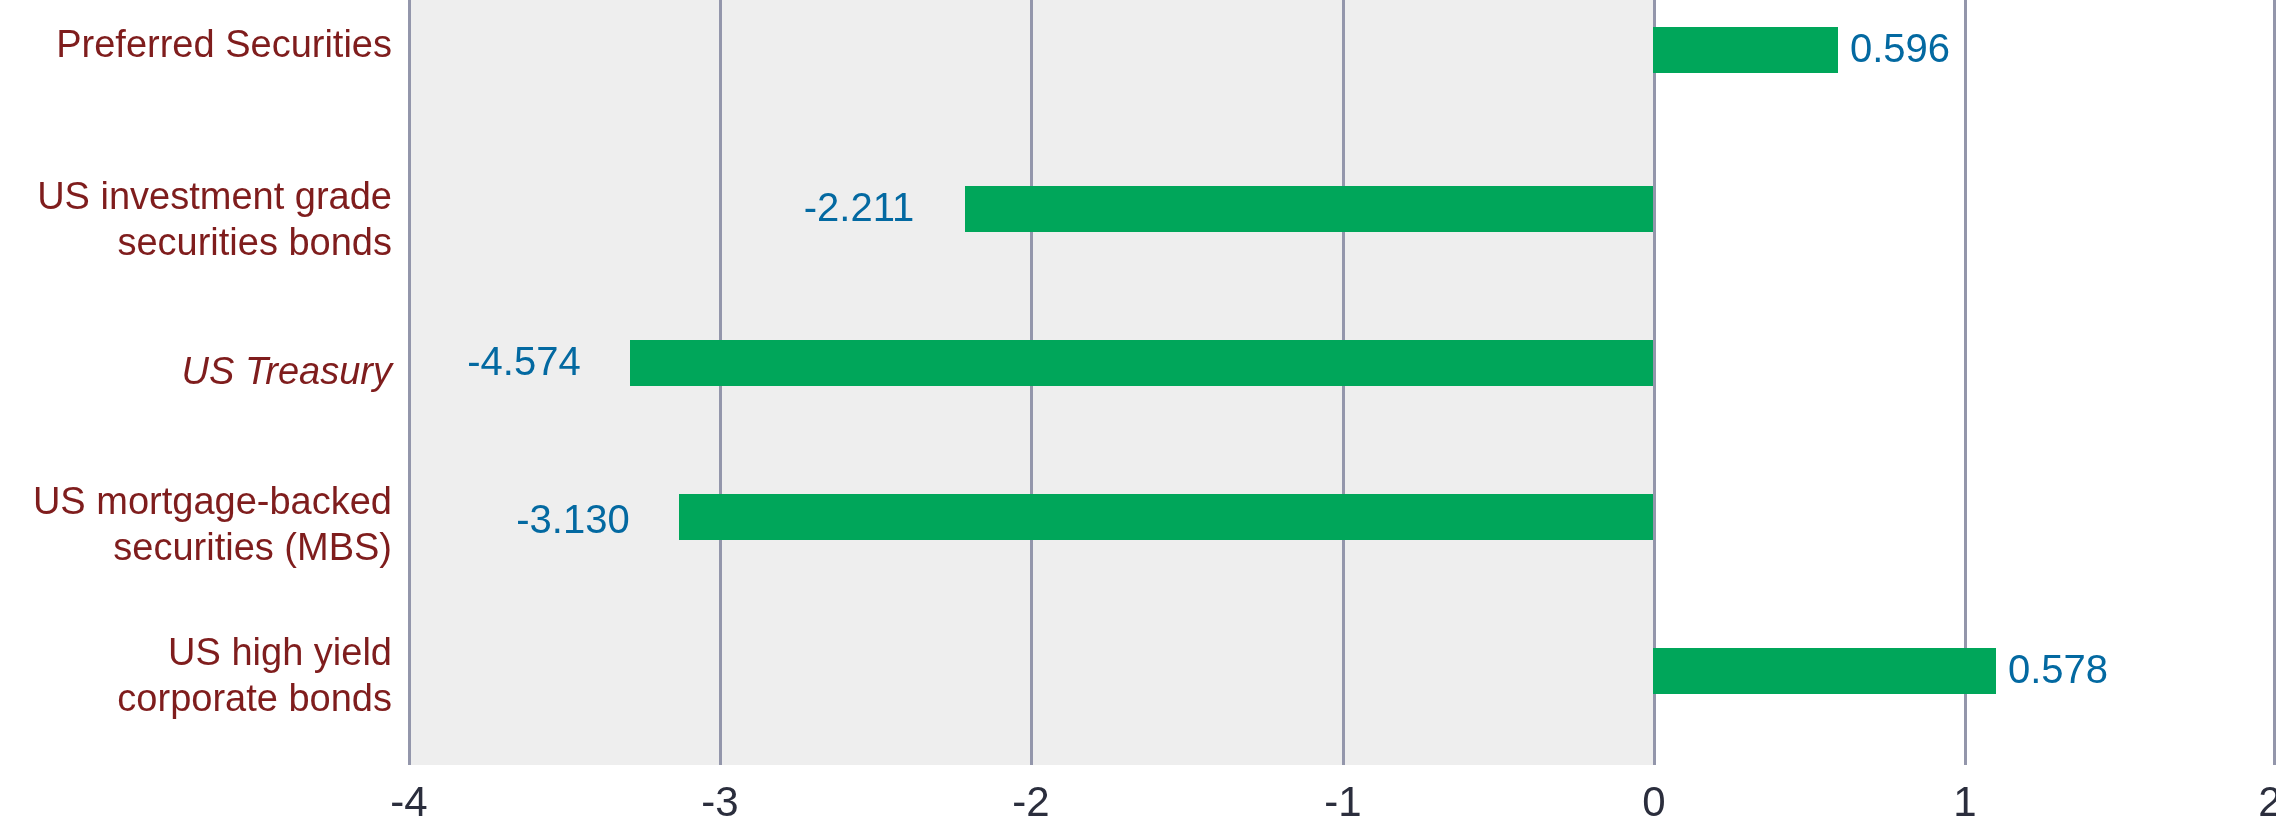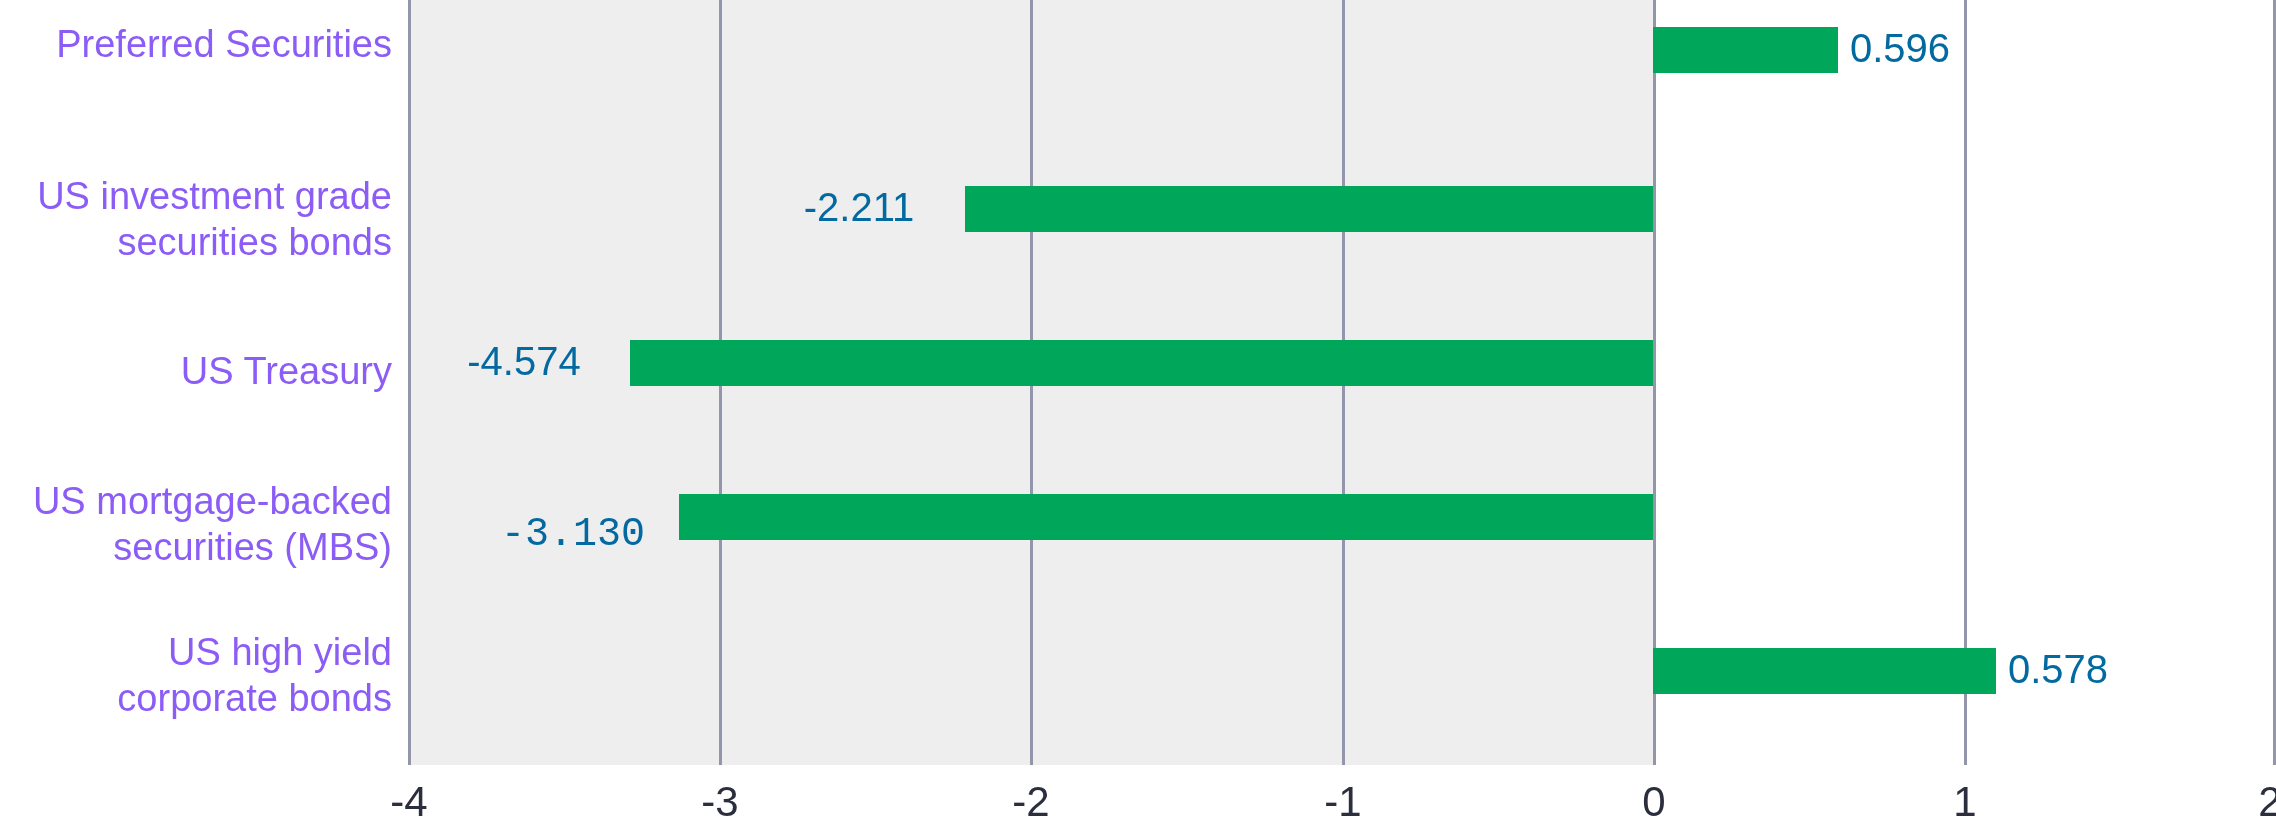--- a/index.html
+++ b/index.html
@@ -64,21 +64,21 @@
     width: 392px;
     height: 765px;
   }
   .cat-label {
     position: absolute;
     right: 0px;
     width: 392px;
     text-align: right;
     font-size: 38px;
     line-height: 46px;
-    color: #8b5cf6;
+    color: #7f1d1d;
     white-space: pre-line;
   }
 
   
   .bar {
     position: absolute;
     height: 46px;
     background: #00a65a;
   }
 
@@ -113,21 +113,21 @@
 </style>
 </head>
 <body>
 
 <div id="chart-root">
 
   <div class="cat-labels">
     <div class="cat-label" style="top:21px;">Preferred Securities</div>
     <div class="cat-label" style="top:173px;">US investment grade
 securities bonds</div>
-    <div class="cat-label" style="top:348px;">US Treasury</div>
+    <div class="cat-label" style="top:348px;font-style:italic;">US Treasury</div>
     <div class="cat-label" style="top:478px;padding-left:12px;">US mortgage-backed
 securities (MBS)</div>
     <div class="cat-label" style="top:629px;">US high yield
 corporate bonds</div>
   </div>
 
   <div class="plot-area">
 
     <div class="plot-bg-neg"></div>
     <div class="plot-bg-pos"></div>
@@ -149,21 +149,21 @@
     <div class="bar" style="left:271px; width:974px; top:494px;"></div>
 
     <div class="bar" style="left:1245px; width:343px; top:648px;"></div>
 
     <div class="bar-value pos" style="left:1442px; top:25px;">0.596</div>
 
     <div class="bar-value neg" style="left:357px; width:188px; top:184px;">-2.211</div>
 
     <div class="bar-value neg" style="left:22px; width:188px; top:338px;">-4.574</div>
 
-    <div class="bar-value neg" style="left:71px; width:188px; top:512px;font-family:Liberation Mono, monospace;">-3.130</div>
+    <div class="bar-value neg" style="left:71px; width:188px; top:496px;">-3.130</div>
 
     <div class="bar-value pos" style="left:1600px; top:646px;">0.578</div>
 
   </div>
 
   <div class="x-axis">
     <div class="x-tick-label" style="left:409px;">-4</div>
     <div class="x-tick-label" style="left:720px;">-3</div>
     <div class="x-tick-label" style="left:1031px;">-2</div>
     <div class="x-tick-label" style="left:1343px;">-1</div>

